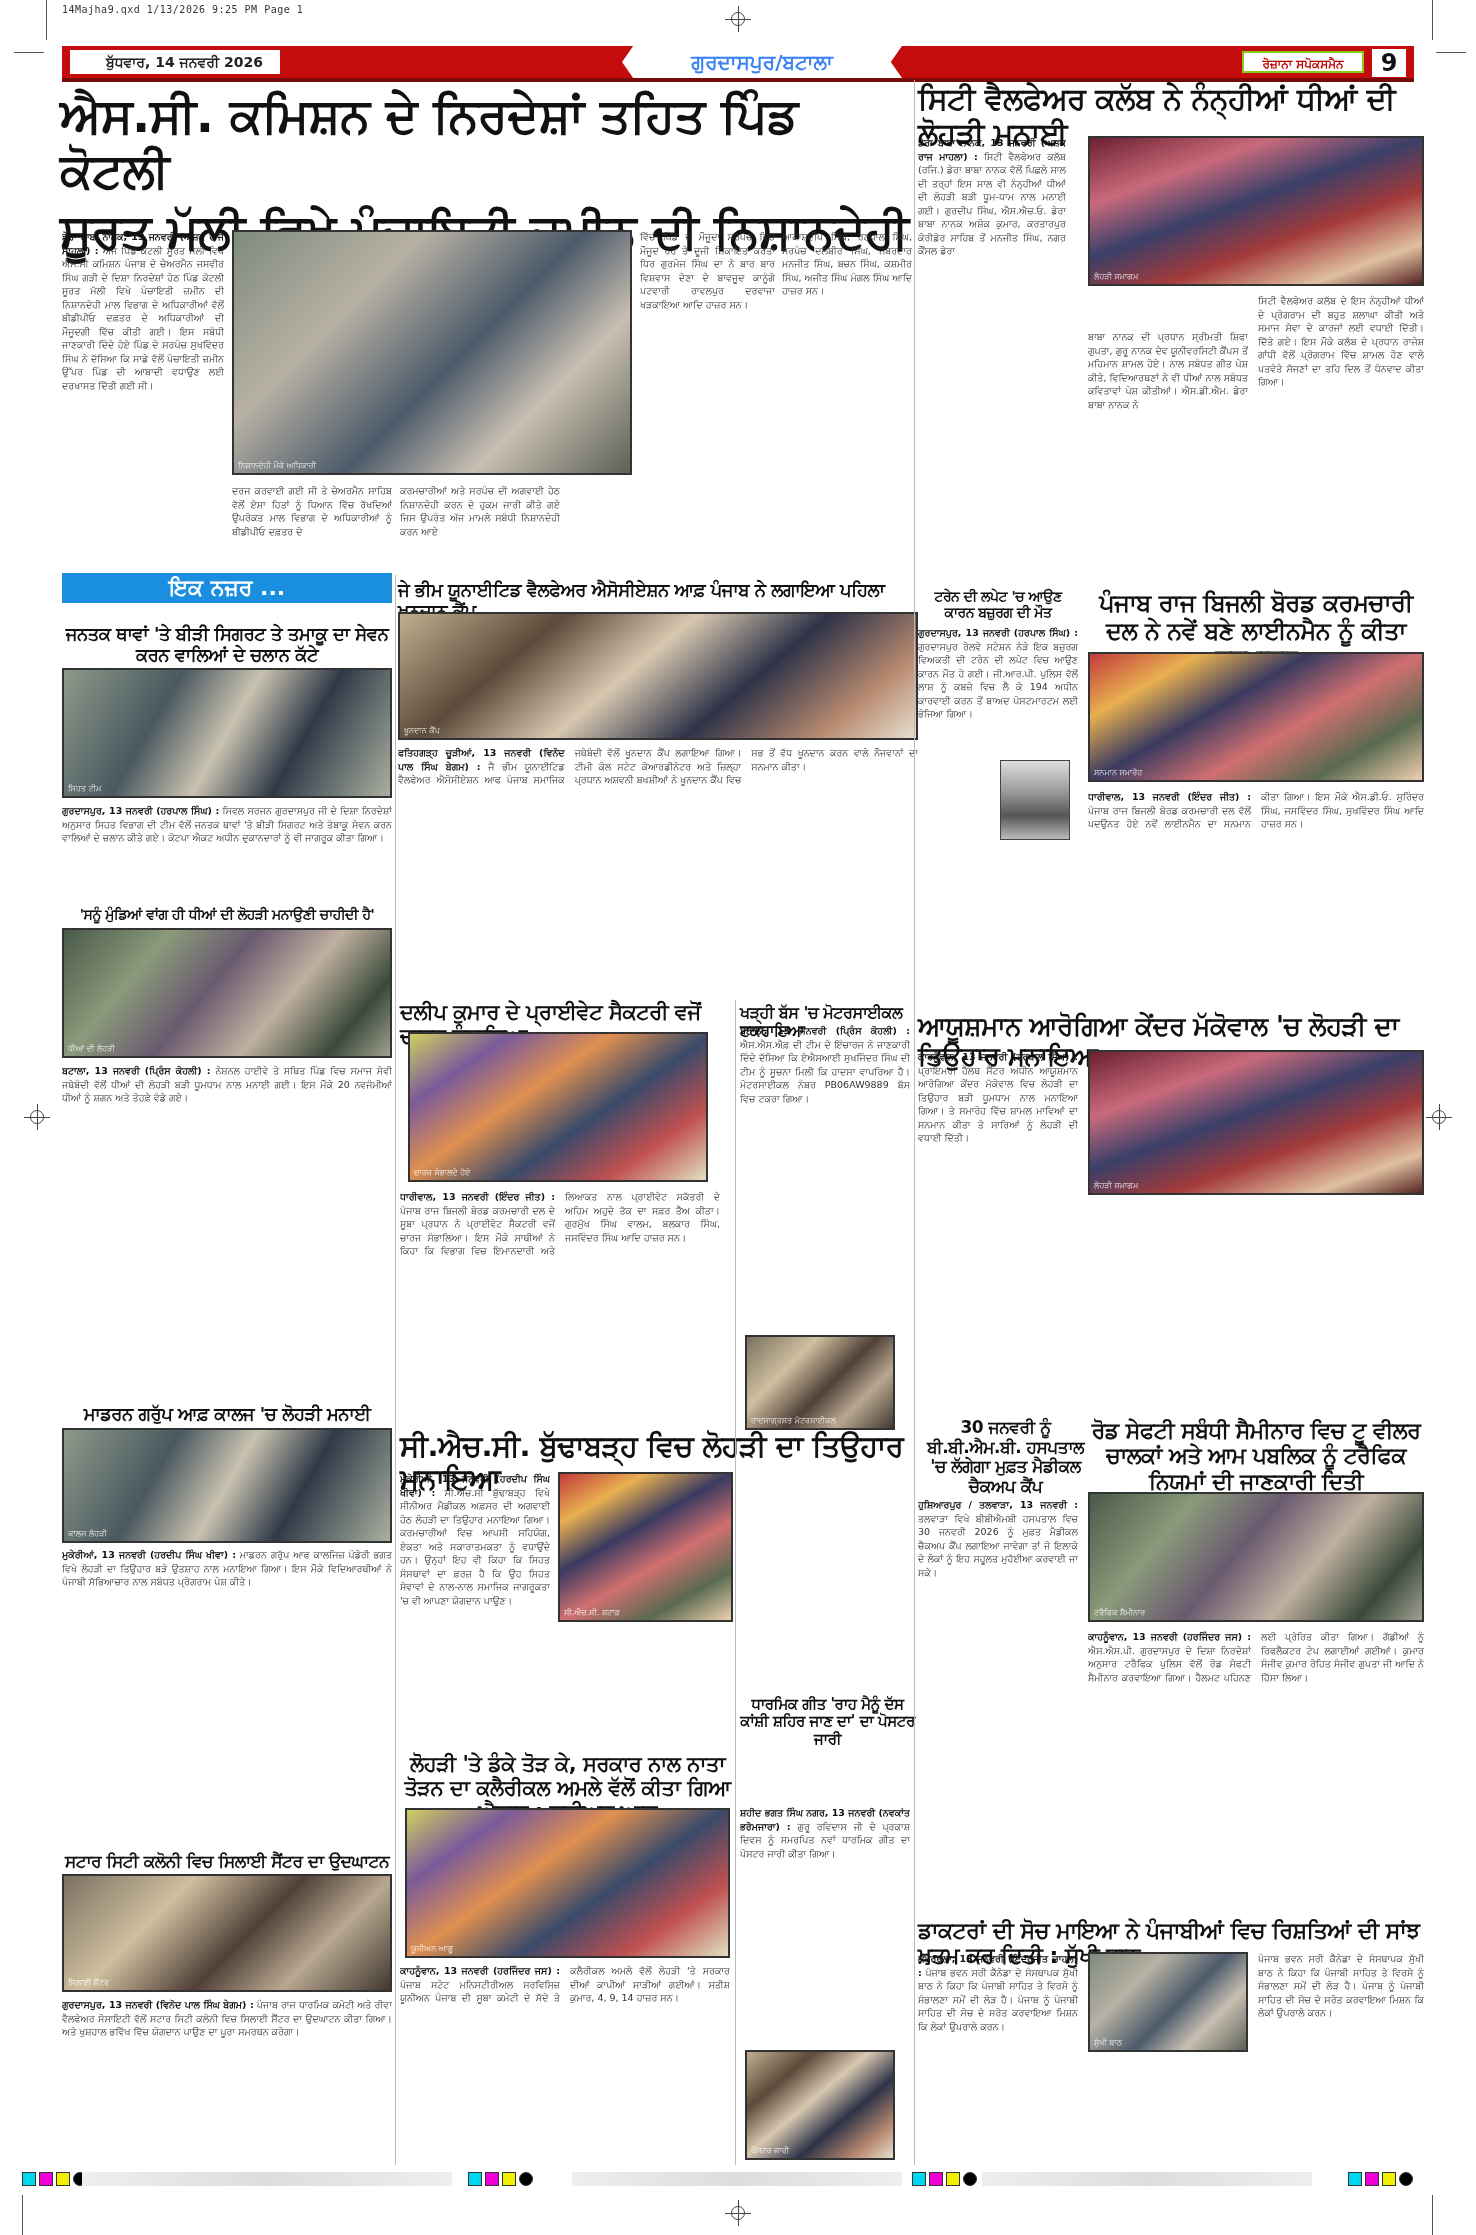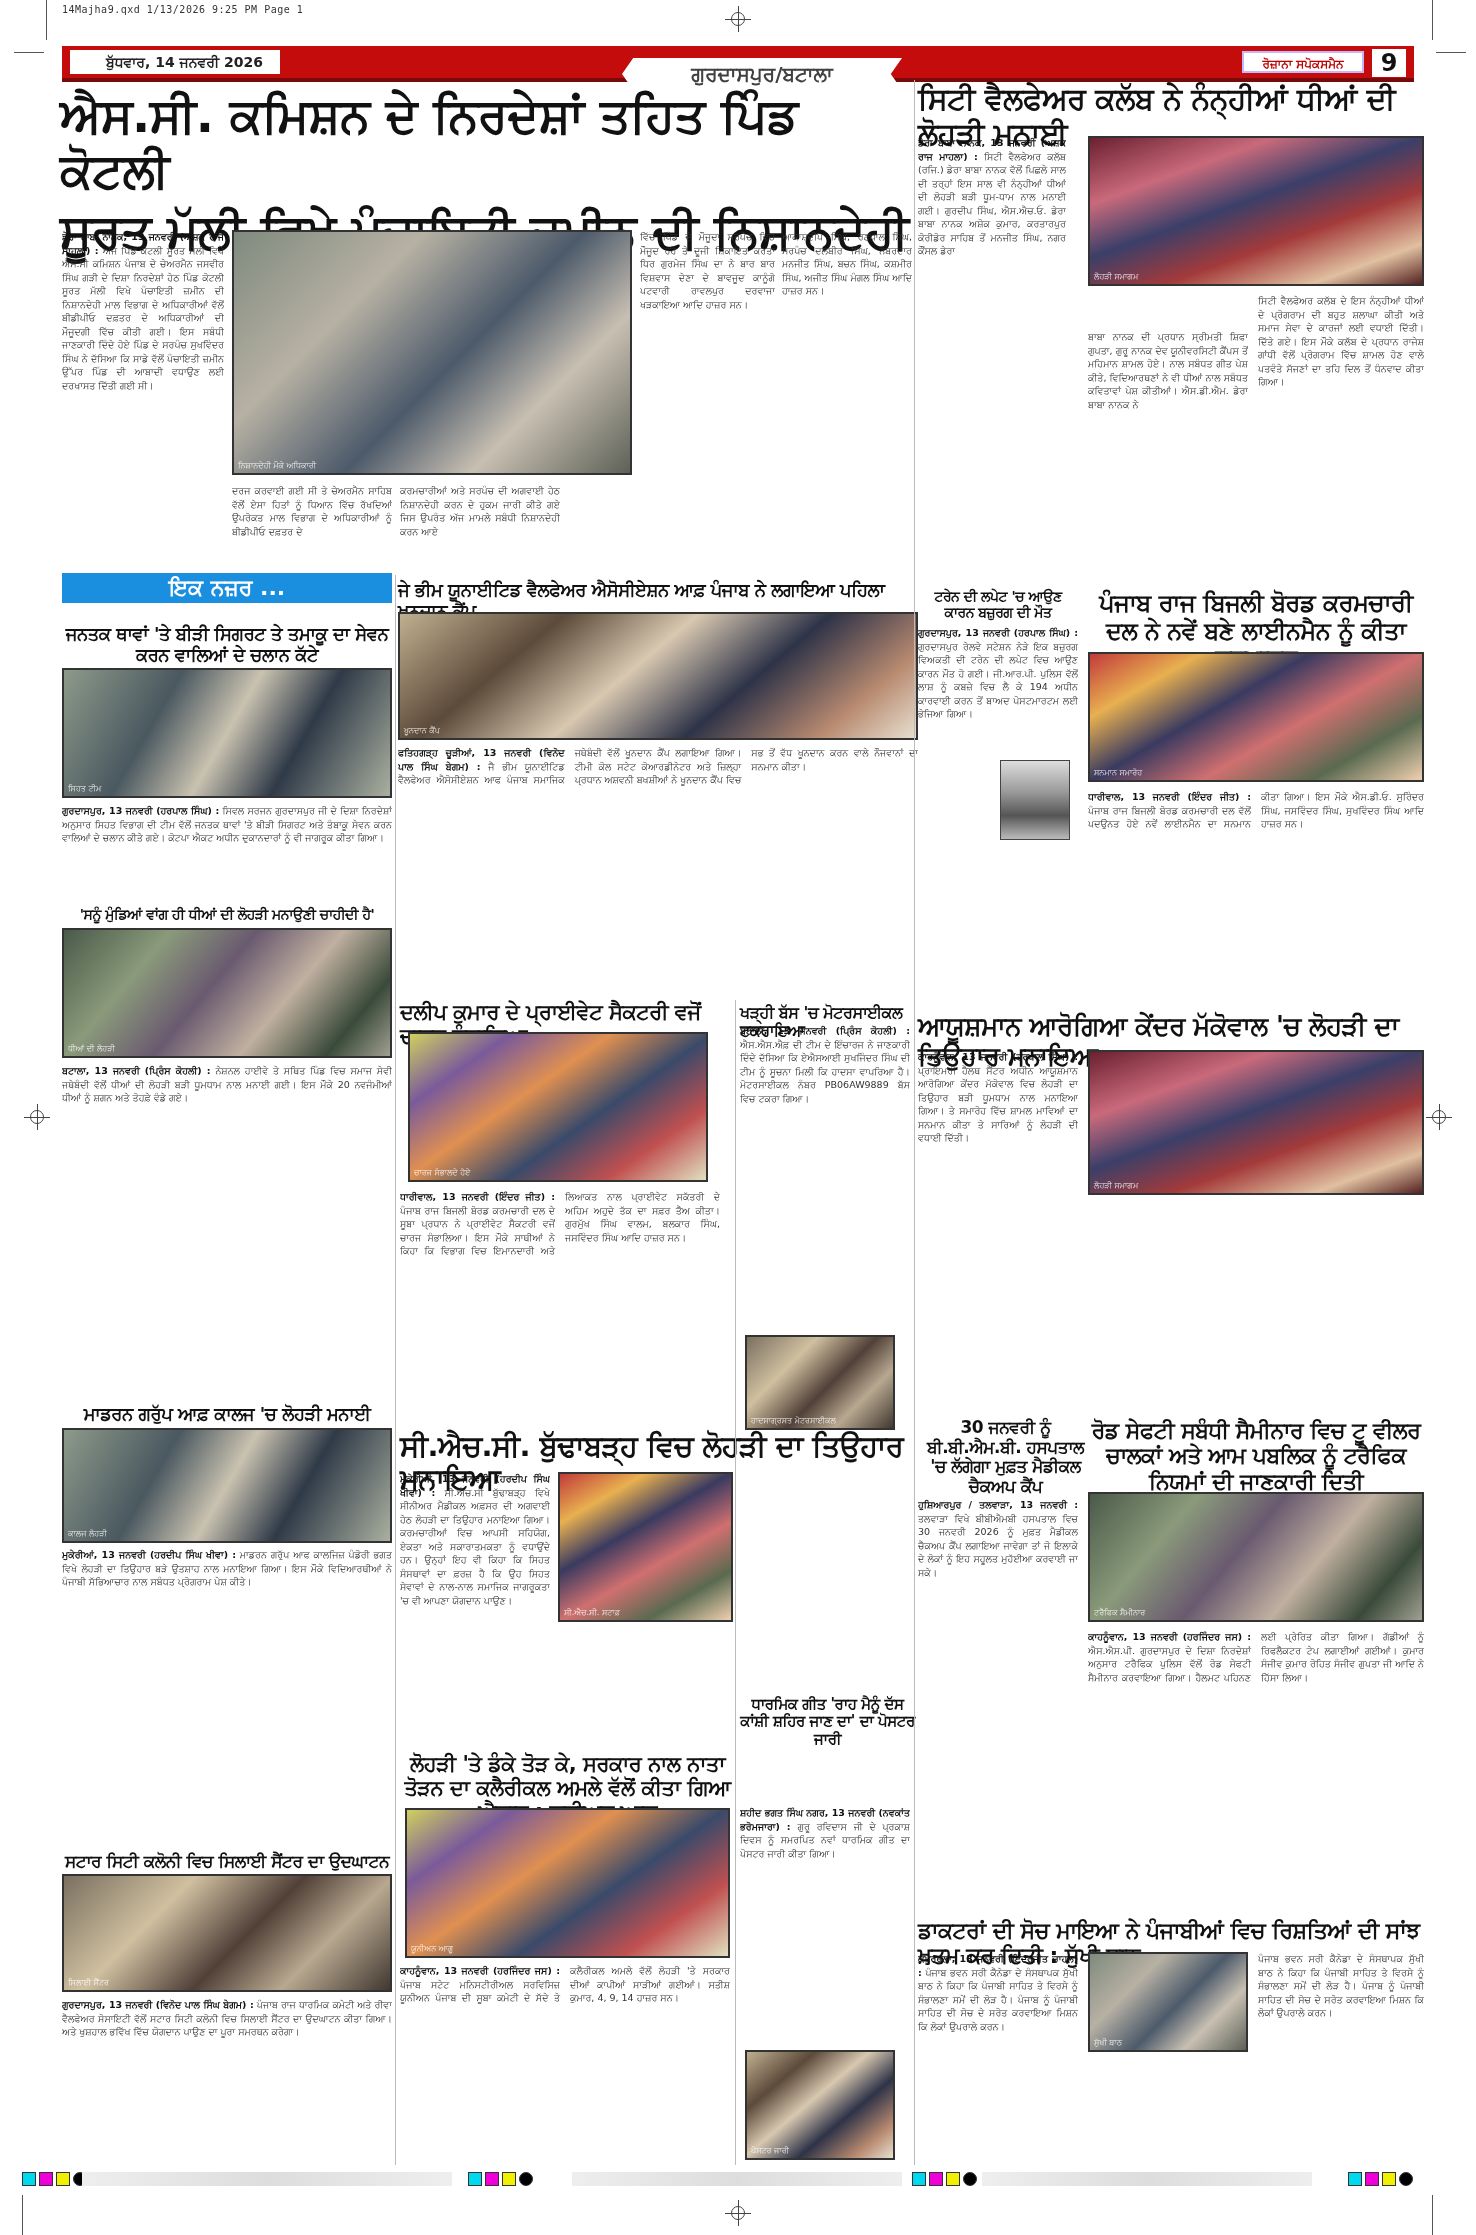--- a/index.html
+++ b/index.html
@@ -9,22 +9,22 @@
   .slug { position: absolute; left: 62px; top: 4px; font-family: "DejaVu Sans Mono", monospace; font-size: 10px; color: #333; letter-spacing: 0.5px; }
   .trim-v { position: absolute; width: 1px; background: #555; }
   .trim-h { position: absolute; height: 1px; background: #555; }
   .reg-mark { position: absolute; width: 26px; height: 26px; }
   .reg-mark .circle { position: absolute; left: 6px; top: 6px; width: 14px; height: 14px; border: 1px solid #444; border-radius: 50%; }
   .reg-mark .h { position: absolute; left: 0; top: 13px; width: 26px; height: 1px; background: #444; }
   .reg-mark .v { position: absolute; left: 13px; top: 0; width: 1px; height: 26px; background: #444; }
 
   .masthead { position: absolute; left: 62px; top: 46px; width: 1352px; height: 36px; background: #c40c0c; border-bottom: 4px solid #7a0a0a; }
   .masthead .date-box { position: absolute; left: 8px; top: 4px; width: 210px; height: 24px; background: #fff; font-size: 14px; font-weight: bold; line-height: 24px; padding-left: 36px; color: #222; }
-  .masthead .section-box { position: absolute; left: 560px; top: 12px; width: 280px; height: 32px; background: #fff; font-size: 20px; font-weight: bold; line-height: 32px; text-align: center; color: #404040; clip-path: polygon(4% 0, 100% 0, 96% 50%, 100% 100%, 4% 100%, 0 50%); }
-  .masthead .brand-box { position: absolute; left: 1180px; top: 5px; width: 122px; height: 22px; background: #fff; font-size: 12px; font-weight: bold; line-height: 22px; text-align: center; color: #b00; border: 2px solid #c4b5fd; }
+  .masthead .section-box { position: absolute; left: 560px; top: 0; width: 280px; height: 32px; background: #fff; font-size: 20px; font-weight: bold; line-height: 32px; text-align: center; color: #3b82f6; clip-path: polygon(4% 0, 100% 0, 96% 50%, 100% 100%, 4% 100%, 0 50%); }
+  .masthead .brand-box { position: absolute; left: 1180px; top: 5px; width: 122px; height: 22px; background: #fff; font-size: 12px; font-weight: bold; line-height: 22px; text-align: center; color: #b00; border: 2px solid #84cc16; }
   .masthead .page-no { position: absolute; left: 1310px; top: 3px; width: 34px; height: 28px; background: #fff; font-size: 24px; font-weight: bold; line-height: 28px; text-align: center; color: #111; }
 
   .headline { position: absolute; font-weight: bold; color: #111; line-height: 1.15; letter-spacing: -0.5px; }
   .h-xl { font-size: 48px; }
   .h-lg { font-size: 30px; }
   .h-md { font-size: 24px; }
   .h-sm { font-size: 18px; }
   .h-xs { font-size: 14px; }
   .center { text-align: center; }
 

